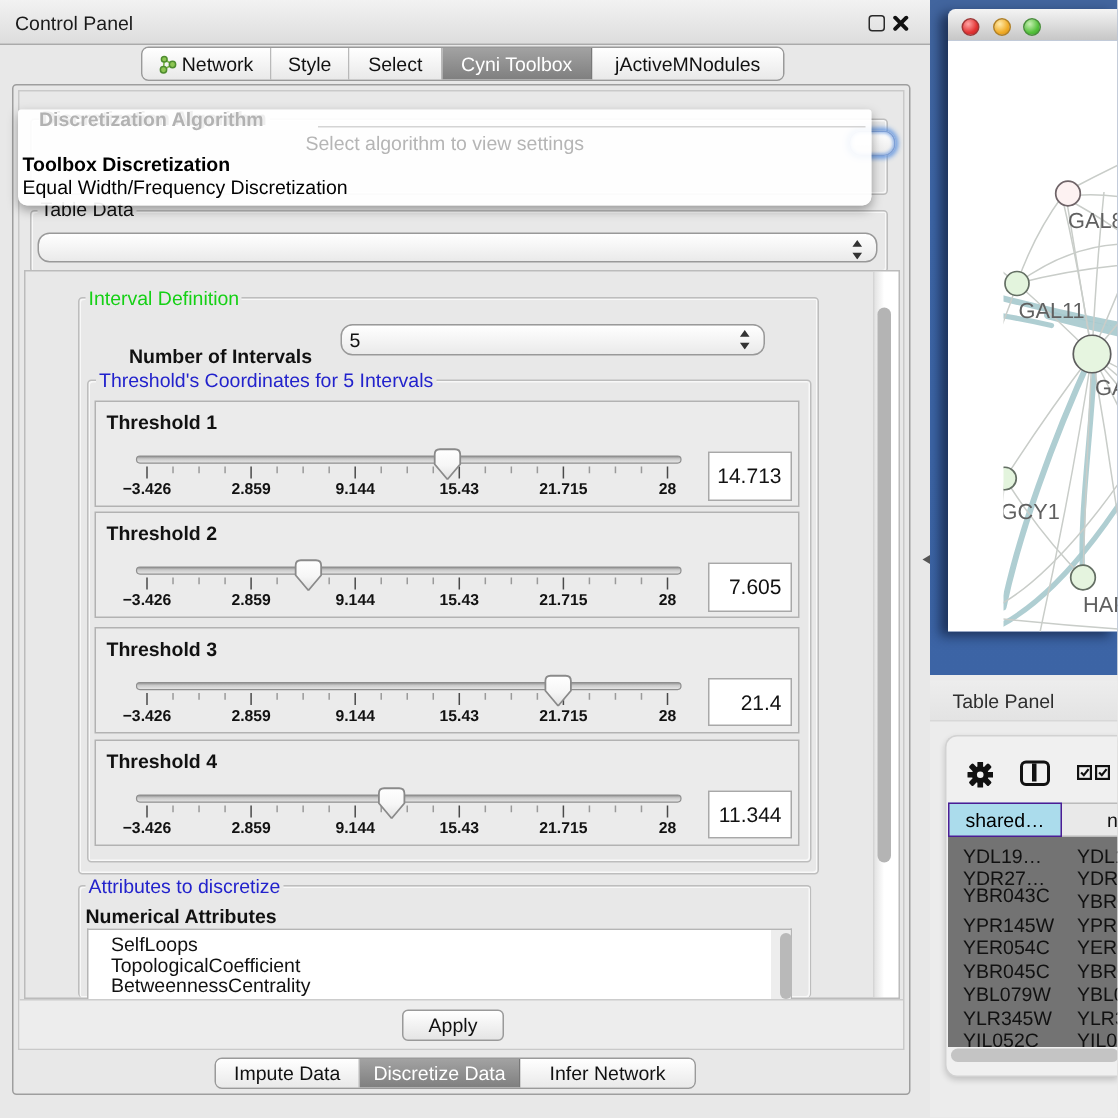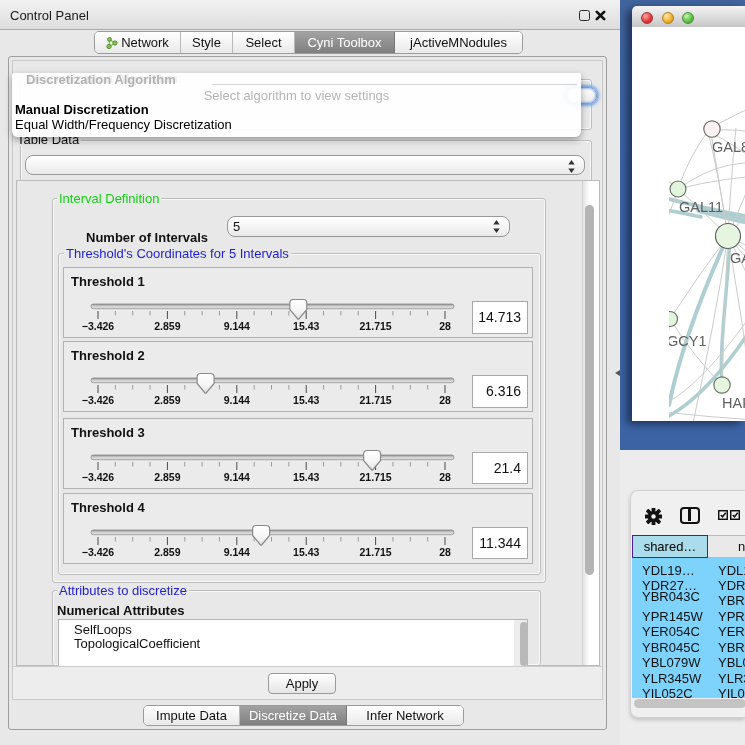--- a/index.html
+++ b/index.html
@@ -58,21 +58,21 @@
 <div class="abs" style="left:8px; top:56px; width:599px; height:674px; border:1px solid #9e9e9e; border-radius:3px; background:#e8e8e8;"></div>
 <div class="abs" style="left:12px; top:60px; width:591px; height:640px; border:1px solid #c9c9c9; background:#e8e8e8;"></div>
 
 
 <div class="gbox" style="left:20px; top:79px; width:572px; height:51px;"></div>
 <span class="gtitle b13" style="left:26px; top:72px;">Discretization Algorithm</span>
 <div class="combo" style="left:566px; top:87px; width:31px; height:17px; border-radius:8px; box-shadow:0 0 3px 2px rgba(100,150,225,0.85), inset 0 0 2px 1px rgba(100,150,225,0.6); border-color:#7d9fd6;"></div>
 
 
 <div class="gbox" style="left:20px; top:140px; width:572px; height:42px;"></div>
-<span class="gtitle r13" style="left:15px; top:133px;text-align:right;">Table Data</span>
+<span class="gtitle r13" style="left:25px; top:133px;text-align:right;">Table Data</span>
 <div class="combo" style="left:25px; top:155px; width:560px; height:20px; border-radius:8px;">
   <svg class="ar" width="8" height="13" viewBox="0 0 8 13" style="right:8px; top:3.5px;">
       <path d="M4 0 L7.2 4.5 L0.8 4.5 Z M4 13 L7.2 8.5 L0.8 8.5 Z" fill="#333"></path>
     </svg>
 </div>
 
 
 <div class="abs" id="scrollarea" style="left:16px; top:180px; width:584px; height:486px; border:1px solid #bbbbbb; background:#e8e8e8; overflow:hidden;">
   <div class="abs" style="right:0; top:0; width:17px; height:484px; background:linear-gradient(90deg,#e3e3e3,#ffffff 40%,#ffffff); border-left:1px solid #d5d5d5;"></div>
   <div class="abs" style="left:568px; top:24px; width:9px; height:370px; border-radius:5px; background:#b4b4b4;"></div>
@@ -127,21 +127,21 @@
       <text x="242.2" y="61.5" font-size="10.5" font-weight="bold" fill="#111" text-anchor="middle" font-family="Liberation Sans, sans-serif">15.43</text>
       <text x="311.6" y="61.5" font-size="10.5" font-weight="bold" fill="#111" text-anchor="middle" font-family="Liberation Sans, sans-serif">21.715</text>
       <text x="381" y="61.5" font-size="10.5" font-weight="bold" fill="#111" text-anchor="middle" font-family="Liberation Sans, sans-serif">28</text>
       <g transform="translate(234.3,31.5)">
         <path d="M-8.5 3.5 Q-8.5 0 -5 0 L5 0 Q8.5 0 8.5 3.5 L8.5 10 L0.5 19.5 Q0 20 -0.5 19.5 L-8.5 10 Z" fill="url(#thumbgrad)" stroke="#8a8a8a" stroke-width="1.2"></path>
       </g>
     </svg>
   </div>
 <div class="tpanel" style="top:341.2px;" id="tp2">
     <span style="position:absolute;left:7px;top:6px;font-weight:bold;font-size:13px;color:#111;">Threshold 2</span>
-    <div class="tfield">6.316</div>
+    <div class="tfield">7.605</div>
     <svg width="470" height="73" viewBox="0 0 470 73" style="position:absolute;left:0;top:0;">
       <rect x="27" y="36" width="363" height="4.7" rx="2.3" fill="url(#trackgrad)" stroke="#8e8e8e" stroke-width="0.8"></rect>
       <line x1="34" y1="43" x2="34" y2="51" stroke="#4a4a4a" stroke-width="1"></line>
       <line x1="51.35" y1="43" x2="51.35" y2="47.5" stroke="#9a9a9a" stroke-width="1"></line>
       <line x1="68.7" y1="43" x2="68.7" y2="47.5" stroke="#9a9a9a" stroke-width="1"></line>
       <line x1="86.05" y1="43" x2="86.05" y2="47.5" stroke="#9a9a9a" stroke-width="1"></line>
       <line x1="103.4" y1="43" x2="103.4" y2="51" stroke="#4a4a4a" stroke-width="1"></line>
       <line x1="120.75" y1="43" x2="120.75" y2="47.5" stroke="#9a9a9a" stroke-width="1"></line>
       <line x1="138.1" y1="43" x2="138.1" y2="47.5" stroke="#9a9a9a" stroke-width="1"></line>
       <line x1="155.45" y1="43" x2="155.45" y2="47.5" stroke="#9a9a9a" stroke-width="1"></line>
@@ -244,41 +244,42 @@
     </svg>
   </div>
 
 
 <div class="gbox" style="left:52px; top:590px; width:489px; height:75px; border-bottom:none;"></div>
 <span class="gtitle" style="left:57px; top:584px; color:#2222cc;">Attributes to discretize</span>
 <span class="abs b13" style="left:57px; top:603px;">Numerical Attributes</span>
 <div class="abs" style="left:58px; top:619px; width:470px; height:47px; background:#fff; border:1px solid #b5b5b5; border-bottom:none; font-size:13px; color:#111;">
   <div style="padding-left:15px; line-height:13.6px; padding-top:3px;">SelfLoops</div>
   <div style="padding-left:15px; line-height:13.6px;">TopologicalCoefficient</div>
+  <div style="padding-left:15px; line-height:13.6px;">BetweennessCentrality</div>
   <div style="position:absolute; right:0; top:0; width:13px; height:46px; background:#ededed;"></div>
 </div>
 <div class="abs" style="left:519.5px; top:622px; width:8px; height:44px; border-radius:4px; background:#b9b9b9;"></div>
 
 
 <div class="abs" style="left:13px; top:666px; width:589px; height:33px; background:#ededed; border-top:1px solid #cccccc;"></div>
 <div class="abs" style="left:268px; top:672.5px; width:68px; height:21px; border:1px solid #9a9a9a; border-radius:4px; background:linear-gradient(#ffffff,#e5e5e5); font-size:13px; color:#111; text-align:center; line-height:19px;">Apply</div>
 
 
 <div class="seg" style="left:143px; top:705px; height:21px;">
   <div class="s" style="width:96px;">Impute Data</div>
   <div class="s on" style="width:107px;">Discretize Data</div>
   <div class="s" style="width:116px;">Infer Network</div>
 </div>
 
 
 <div class="abs" style="left:12px; top:73px; width:569px; height:64px; background:rgba(255,255,255,0.93); border-radius:2px 2px 6px 6px; box-shadow:0 3px 7px rgba(0,0,0,0.35); z-index:30;">
   <span class="abs" style="left:14px; top:-1px; font-size:13px; font-weight:bold; color:#b2b2b2; white-space:nowrap;">Discretization Algorithm</span>
   <div class="abs" style="left:200px; top:11px; width:365px; height:1px; background:#d4d4d4;"></div>
   <div class="abs" style="left:0; right:0; top:15px; text-align:center; color:#b5b5b5; font-size:13px;">Select algorithm to view settings</div>
-  <div class="abs" style="left:3px; top:29px; font-weight:bold; font-size:13px; color:#000;">Manual Discretization</div>
+  <div class="abs" style="left:3px; top:29px; font-weight:bold; font-size:13px; color:#000;">Toolbox Discretization</div>
   <div class="abs" style="left:3px; top:44px; font-size:13px; color:#000;">Equal Width/Frequency Discretization</div>
 </div>
 
 <svg class="abs" style="left:613px; top:369px; z-index:5;" width="8" height="8" viewBox="0 0 8 8">
     <path d="M7 1 L2 4 L7 7 Z" fill="#555"></path>
   </svg>
 
 
 <div class="abs" style="left:620px; top:0; width:125px; height:450px; background:linear-gradient(180deg,#42659e,#3e66a7 30%,#3c64a5); overflow:hidden;">
   <div class="abs" style="left:12px; top:6px; width:113px; height:415px; box-shadow:-5px 3px 8px rgba(8,20,45,0.62); border-radius:5px 0 0 0;">
@@ -344,20 +345,23 @@
           <text x="-2" y="319" font-size="14.5" fill="#606060" font-family="Liberation Sans, sans-serif">GCY1</text>
           <text x="104" y="318" font-size="14.5" fill="#606060" font-family="Liberation Sans, sans-serif">HI</text>
           <text x="53" y="381" font-size="14.5" fill="#606060" font-family="Liberation Sans, sans-serif">HAP2</text>
         </svg>
     </div>
   </div>
 </div>
 
 
 <div class="abs" style="left:620px; top:450px; width:125px; height:295px; background:#ececec;">
+  <div class="abs" style="left:0; top:4px; width:125px; height:27px; background:linear-gradient(#ededed,#e3e3e3); border-bottom:1px solid #d8d8d8;">
+    <span class="abs" style="left:15px; top:6px; font-size:13px; color:#2e2e2e;">Table Panel</span>
+  </div>
   <div class="abs" id="twin" style="left:10px; top:40px; width:115px; height:228px; background:#f0f0f0; border:1px solid #d2d2d2; border-right:none; border-radius:8px 0 0 8px; box-shadow:0 2px 4px rgba(0,0,0,0.18); overflow:hidden;">
 
     <svg class="abs" style="left:14px; top:17px;" width="17" height="17" viewBox="0 0 17 17" id="gear">
         <circle cx="8.5" cy="8.5" r="5.6" fill="#111"></circle>
         <rect x="-1.9" y="-2.6" width="3.8" height="5.2" rx="1" fill="#111" transform="translate(15.1,8.5) rotate(90)"></rect>
         <rect x="-1.9" y="-2.6" width="3.8" height="5.2" rx="1" fill="#111" transform="translate(13.166904755831213,13.166904755831213) rotate(135)"></rect>
         <rect x="-1.9" y="-2.6" width="3.8" height="5.2" rx="1" fill="#111" transform="translate(8.5,15.1) rotate(180)"></rect>
         <rect x="-1.9" y="-2.6" width="3.8" height="5.2" rx="1" fill="#111" transform="translate(3.8330952441687867,13.166904755831213) rotate(225)"></rect>
         <rect x="-1.9" y="-2.6" width="3.8" height="5.2" rx="1" fill="#111" transform="translate(1.9000000000000004,8.5) rotate(270)"></rect>
         <rect x="-1.9" y="-2.6" width="3.8" height="5.2" rx="1" fill="#111" transform="translate(3.8330952441687858,3.8330952441687867) rotate(315)"></rect>
@@ -373,21 +377,21 @@
         <path d="M3 5.5 L5 7.5 L8.5 3" fill="none" stroke="#111" stroke-width="1.6"></path>
       </svg>
     <svg class="abs" style="left:99px; top:18.5px;" width="10" height="10" viewBox="0 0 11 11">
         <rect x="0.8" y="0.8" width="9.4" height="9.4" fill="none" stroke="#111" stroke-width="1.6"></rect>
         <path d="M3 5.5 L5 7.5 L8.5 3" fill="none" stroke="#111" stroke-width="1.6"></path>
       </svg>
 
     <div class="abs" style="left:1px; top:44px; width:76px; height:23px; background:#abdcec; border:1px solid #4c1d95; font-size:13px; color:#000000; text-align:center; line-height:21px;">shared…</div>
     <div class="abs" style="left:77px; top:44px; width:38px; height:23px; background:#e9e9e9; border:1px solid #bbbbbb; border-left:none; font-size:13px; color:#111; padding-left:30px; line-height:21px;">n</div>
 
-    <div class="abs" id="rows" style="left:1px; top:67px; width:114px; height:140px; background:#7dd3fc; font-size:13px; color:#111;">
+    <div class="abs" id="rows" style="left:1px; top:67px; width:114px; height:140px; background:#737373; font-size:13px; color:#111;">
         <span style="position:absolute;left:10px;top:4.5px;">YDL19…</span>
         <span style="position:absolute;left:86px;top:4.5px;">YDL1</span>
         <span style="position:absolute;left:10px;top:19.93px;">YDR27…</span>
         <span style="position:absolute;left:86px;top:19.93px;">YDR2</span>
         <span style="position:absolute;left:10px;top:31px;">YBR043C</span>
         <span style="position:absolute;left:86px;top:35.36px;">YBR0</span>
         <span style="position:absolute;left:10px;top:50.79px;">YPR145W</span>
         <span style="position:absolute;left:86px;top:50.79px;">YPR1</span>
         <span style="position:absolute;left:10px;top:66.22px;">YER054C</span>
         <span style="position:absolute;left:86px;top:66.22px;">YER0</span>

